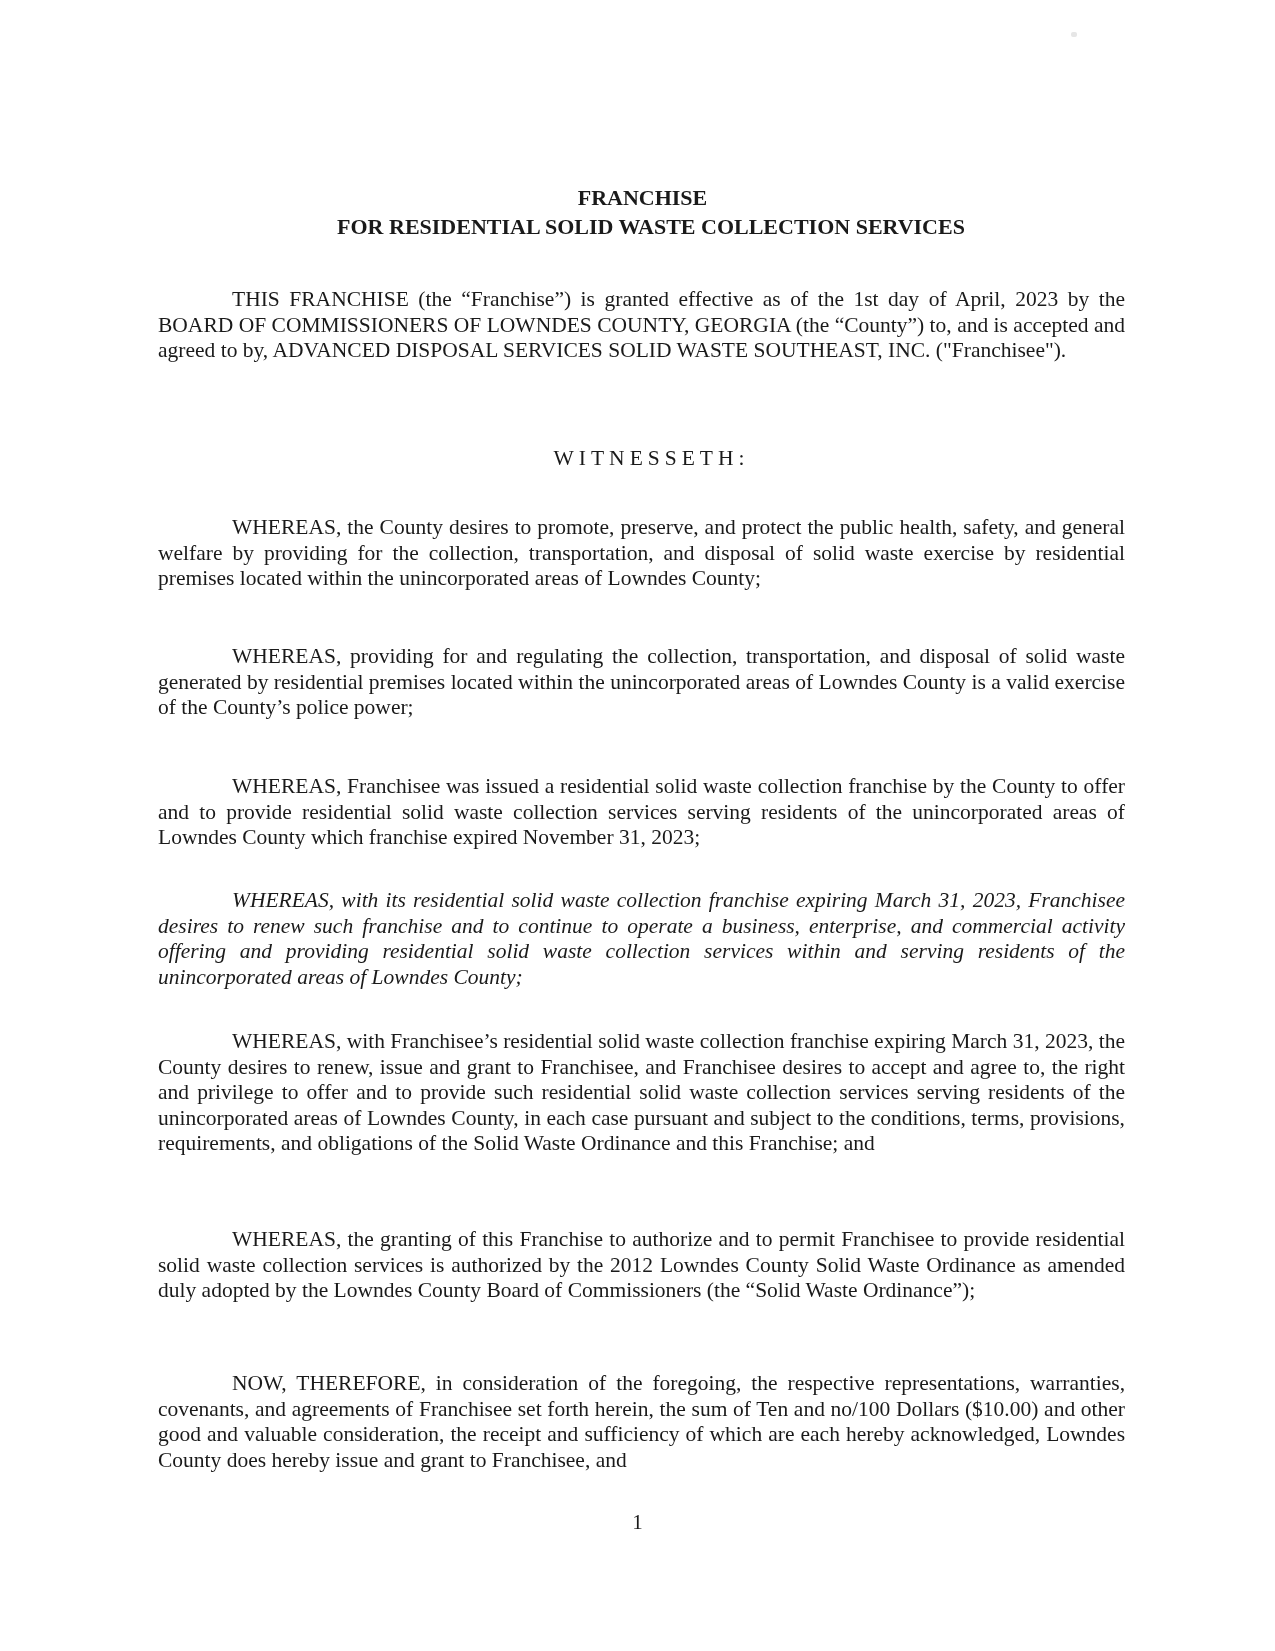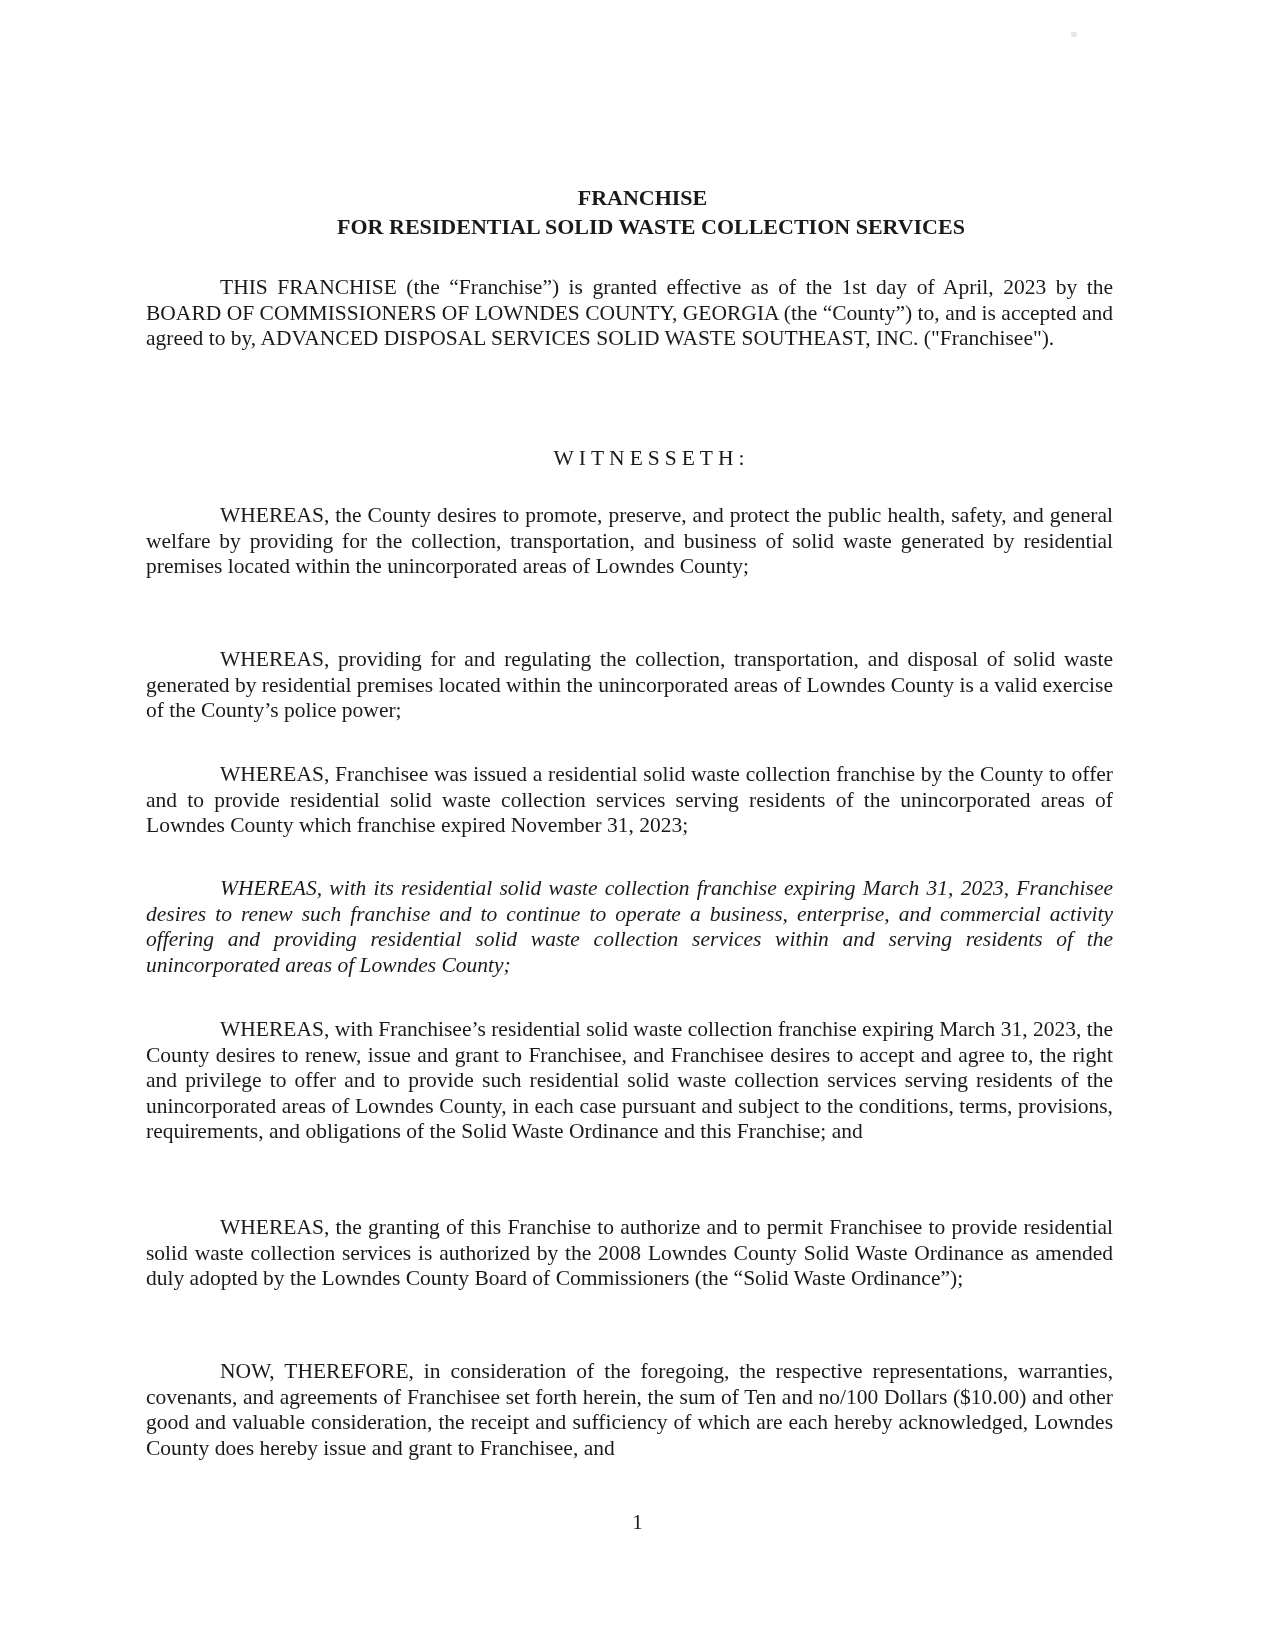--- a/index.html
+++ b/index.html
@@ -40,21 +40,21 @@
       width: 967px;
       font-size: 21.5px;
       line-height: 25.5px;
       text-align: justify;
     }
     .para {
       position: absolute;
       left: 0;
       width: 967px;
       text-indent: 74px;
-      margin: 0;
+      margin: 12px;
     }
     .heading-witness {
       position: absolute;
       left: 0;
       width: 1275px;
       top: 446px;
       text-align: center;
       font-size: 21.5px;
       letter-spacing: 5px;
       padding-left: 14px;
@@ -89,24 +89,24 @@
     <div class="t2">FOR RESIDENTIAL SOLID WASTE COLLECTION SERVICES</div>
   </div>
 
   <div class="body" style="top:0;">
     <p class="para" style="top:275px;">THIS FRANCHISE (the “Franchise”) is granted effective as of the 1st day of April, 2023 by the BOARD OF COMMISSIONERS OF LOWNDES COUNTY, GEORGIA (the “County”) to, and is accepted and agreed to by, ADVANCED DISPOSAL SERVICES SOLID WASTE SOUTHEAST, INC. ("Franchisee").</p>
   </div>
 
   <div class="heading-witness">WITNESSETH:</div>
 
   <div class="body" style="top:0;">
-    <p class="para" style="top:503px;">WHEREAS, the County desires to promote, preserve, and protect the public health, safety, and general welfare by providing for the collection, transportation, and business of solid waste generated by residential premises located within the unincorporated areas of Lowndes County;</p>
-    <p class="para" style="top:647px;">WHEREAS, providing for and regulating the collection, transportation, and disposal of solid waste generated by residential premises located within the unincorporated areas of Lowndes County is a valid exercise of the County’s police power;</p>
+    <p class="para" style="top:503px;">WHEREAS, the County desires to promote, preserve, and protect the public health, safety, and general welfare by providing for the collection, transportation, and disposal of solid waste exercise by residential premises located within the unincorporated areas of Lowndes County;</p>
+    <p class="para" style="top:632px;">WHEREAS, providing for and regulating the collection, transportation, and disposal of solid waste generated by residential premises located within the unincorporated areas of Lowndes County is a valid exercise of the County’s police power;</p>
     <p class="para" style="top:762px;">WHEREAS, Franchisee was issued a residential solid waste collection franchise by the County to offer and to provide residential solid waste collection services serving residents of the unincorporated areas of Lowndes County which franchise expired November 31, 2023;</p>
     <p class="para" style="top:876px;font-style:italic;">WHEREAS, with its residential solid waste collection franchise expiring March 31, 2023, Franchisee desires to renew such franchise and to continue to operate a business, enterprise, and commercial activity offering and providing residential solid waste collection services within and serving residents of the unincorporated areas of Lowndes County;</p>
     <p class="para" style="top:1017px;">WHEREAS, with Franchisee’s residential solid waste collection franchise expiring March 31, 2023, the County desires to renew, issue and grant to Franchisee, and Franchisee desires to accept and agree to, the right and privilege to offer and to provide such residential solid waste collection services serving residents of the unincorporated areas of Lowndes County, in each case pursuant and subject to the conditions, terms, provisions, requirements, and obligations of the Solid Waste Ordinance and this Franchise; and</p>
-    <p class="para" style="top:1215px;">WHEREAS, the granting of this Franchise to authorize and to permit Franchisee to provide residential solid waste collection services is authorized by the 2008 Lowndes County Solid Waste Ordinance as amended duly adopted by the Lowndes County Board of Commissioners (the “Solid Waste Ordinance”);</p>
+    <p class="para" style="top:1215px;">WHEREAS, the granting of this Franchise to authorize and to permit Franchisee to provide residential solid waste collection services is authorized by the 2012 Lowndes County Solid Waste Ordinance as amended duly adopted by the Lowndes County Board of Commissioners (the “Solid Waste Ordinance”);</p>
     <p class="para" style="top:1359px;">NOW, THEREFORE, in consideration of the foregoing, the respective representations, warranties, covenants, and agreements of Franchisee set forth herein, the sum of Ten and no/100 Dollars ($10.00) and other good and valuable consideration, the receipt and sufficiency of which are each hereby acknowledged, Lowndes County does hereby issue and grant to Franchisee, and</p>
   </div>
 
   <div class="page-number">1</div>
 
 </div>
 
 </body></html>

